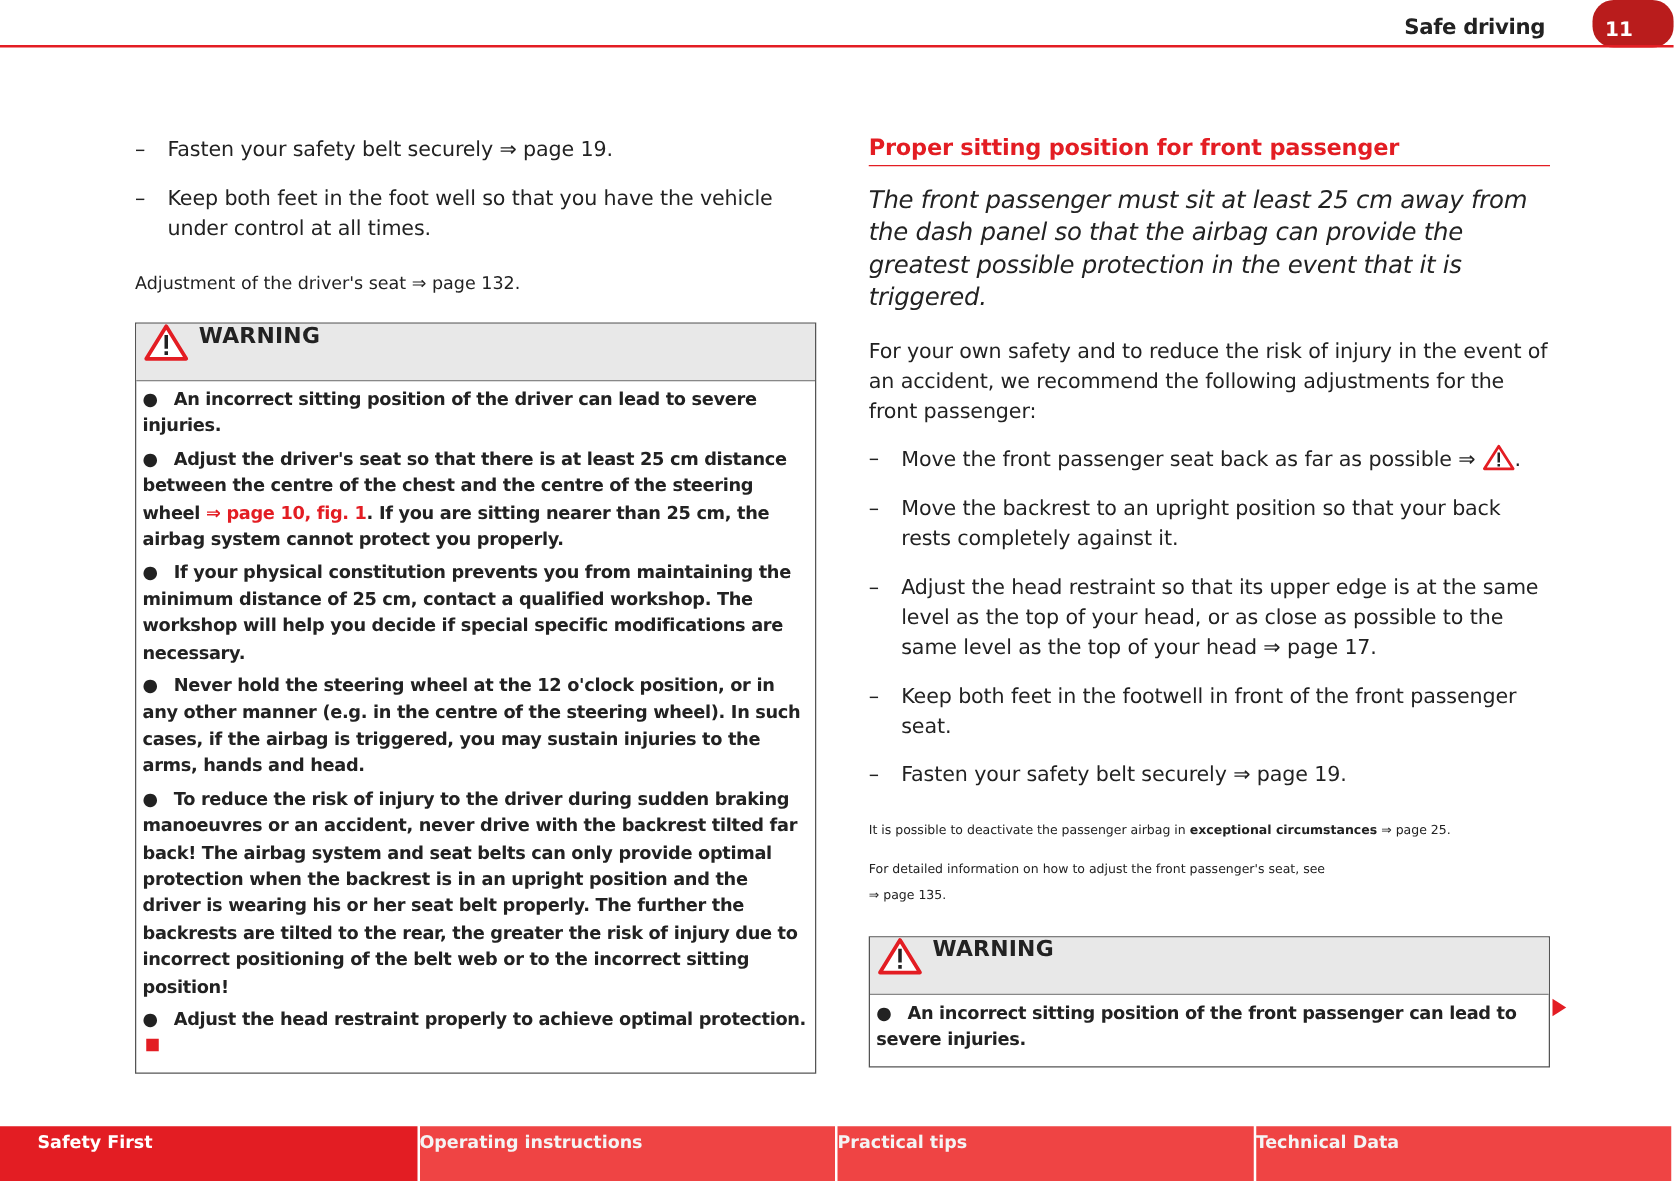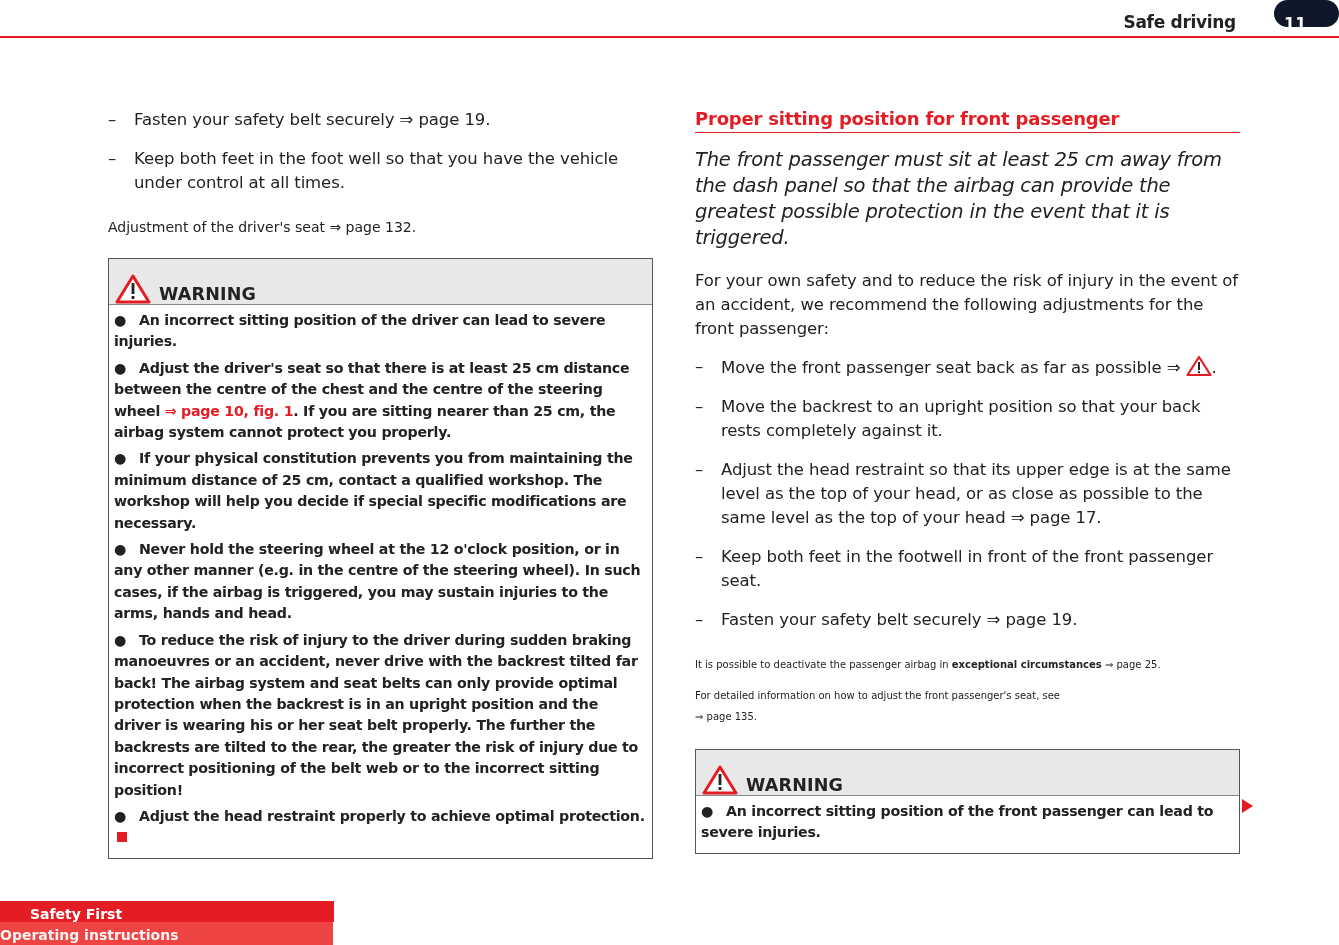--- a/index.html
+++ b/index.html
@@ -2,55 +2,55 @@
 <html><head>
 <meta charset="utf-8">
 <style>
   * { box-sizing: border-box; margin: 0; padding: 0; }
   html, body { width: 1339px; height: 945px; background: #ffffff; overflow: hidden; }
   body { position: relative; font-family: "DejaVu Sans", "Liberation Sans", sans-serif; color: #222; }
 
   
   .header-rule { position: absolute; left: 0; top: 36px; width: 1339px; height: 2px; background: #e31d23; }
   .header-title { position: absolute; right: 103px; top: 12px; font-size: 17px; font-weight: bold; color: #222; font-family: "DejaVu Sans", sans-serif; letter-spacing: -0.3px; }
-  .page-number { position: absolute; left: 1274px; top: 0; width: 65px; height: 27px; background: #0f172a; color: #fff; font-weight: bold; font-size: 16px; padding: 14px 0 0 10px; border-radius: 17px; }
+  .page-number { position: absolute; left: 1274px; top: 0; width: 65px; height: 38px; background: #b91c1c; color: #fff; font-weight: bold; font-size: 16px; padding: 14px 0 0 10px; border-radius: 17px; }
 
   
   .col-left { position: absolute; left: 108px; top: 108px; width: 545px; }
   .col-right { position: absolute; left: 695px; top: 108px; width: 545px; }
 
   .dash-item { position: relative; padding-left: 26px; font-size: 16.5px; line-height: 24px; margin-bottom: 15px; color: #222; letter-spacing: -0.1px; }
   .dash-item .dash { position: absolute; left: 0; top: 0; }
   .small-note { font-size: 14px; line-height: 21px; color: #222; margin-top: 22px; }
 
   .arrow { font-family: "DejaVu Sans", sans-serif; }
 
   
   .warning-box { border: 1px solid #555; margin-top: 20px; }
-  .warning-head { background: #e8e8e8; border-bottom: 1px solid #888; height: 46px; display: flex; align-items: flex-end; padding-left: 6px; }
+  .warning-head { background: #e8e8e8; border-bottom: 1px solid #888; height: 46px; display: flex; align-items: flex-start; padding-left: 6px; }
   .warning-label { font-weight: bold; font-size: 17.5px; color: #222; margin-left: 8px; letter-spacing: 0.2px; }
   .warn-icon { width: 36px; height: 30px; display: inline-block; }
   .warning-body { padding: 2px 6px 4px 5px; }
   .warn-item { font-weight: bold; font-size: 14.2px; line-height: 21.4px; color: #222; margin: 3px 0 5px 0; letter-spacing: -0.25px; }
   .warn-item .bullet { display: inline-block; width: 25px; }
   .link-red { color: #e31d23; }
   .end-square { display: inline-block; width: 10px; height: 10px; background: #e31d23; vertical-align: 0px; margin-left: 3px; }
 
   
   .section-title { color: #e31d23; font-weight: bold; font-size: 18px; padding-bottom: 3px; border-bottom: 1.5px solid #e31d23; letter-spacing: -0.2px; }
   .lead { font-style: italic; font-size: 19.5px; line-height: 26px; color: #222; margin-top: 14px; letter-spacing: -0.2px; }
   .para { font-size: 16.5px; line-height: 24px; margin-top: 18px; margin-bottom: 14px; letter-spacing: -0.1px; }
   .inline-warn { display: inline-block; width: 26px; height: 22px; vertical-align: -4px; }
   .small-para { font-size: 10px; line-height: 21px; margin-top: 4px; margin-bottom: 10px; }
   .right-warning { margin-top: 22px; }
 
   .continue-arrow { position: absolute; left: 1242px; top: 799px; width: 0; height: 0; border-top: 7px solid transparent; border-bottom: 7px solid transparent; border-left: 11px solid #e31d23; }
 
   
-  .footer { position: absolute; left: 0; top: 901px; width: 1339px; height: 36px; display: flex; flex-direction: column; }
+  .footer { position: absolute; left: 0; top: 901px; width: 1339px; height: 36px; display: flex; }
   .footer-tab { height: 44px; padding: 5px 0 0 30px; font-size: 14px; font-weight: bold; color: #fff; margin-right: 2px; }
   .footer-tab.active { background: #e31d23; }
   .footer-tab.inactive { background: #ef4444; color: #f4f4f4; padding-left: 0; }
 </style>
 </head>
 <body>
 
 <div class="header-title">Safe driving</div>
 <div class="page-number">11</div>
 <div class="header-rule"></div>

